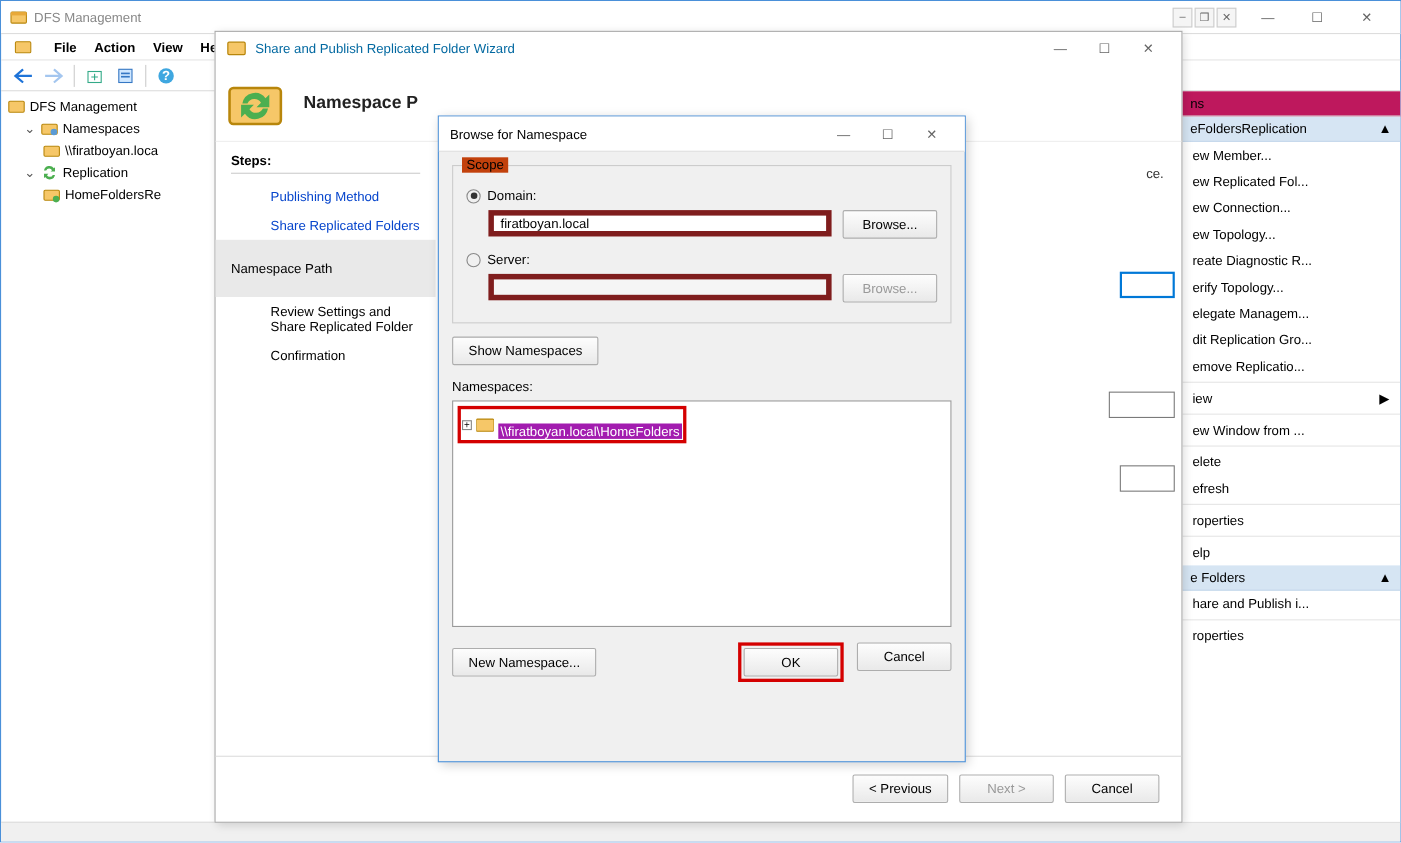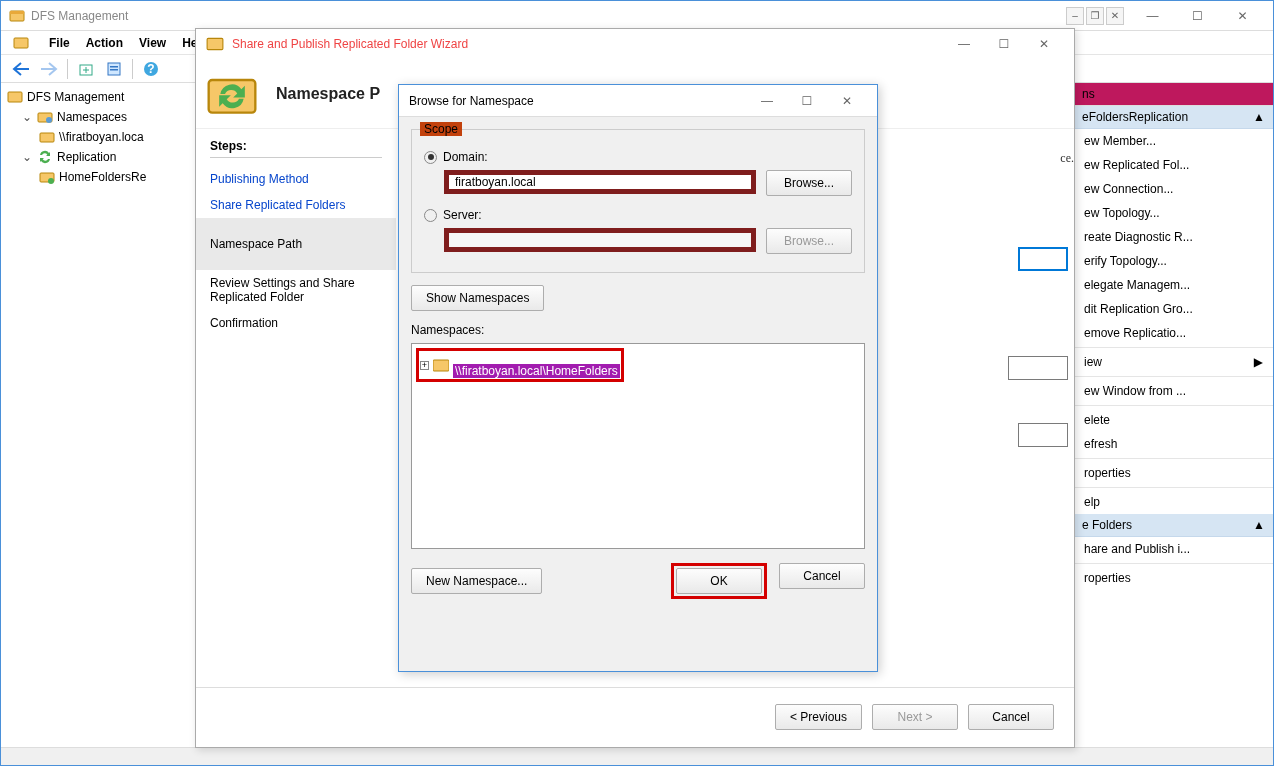--- a/index.html
+++ b/index.html
@@ -39,40 +39,40 @@
 .action-item { padding: 5px 10px; white-space: nowrap; overflow: hidden; text-overflow: ellipsis; }
 .action-item.has-sub { display: flex; justify-content: space-between; }
 .actions-scroll { flex: 1; overflow-y: auto; }
 
 .statusbar { height: 18px; border-top: 1px solid #ddd; background: #f0f0f0; }
 
 
 .wizard { position: absolute; left: 195px; top: 28px; width: 880px; height: 720px; background: #fff; border: 1px solid #aaa; box-shadow: 2px 2px 8px rgba(0,0,0,0.15); z-index: 10; }
 .wizard-title { height: 30px; display: flex; align-items: center; padding: 0 10px; }
 .wizard-title-icon { width: 18px; height: 18px; margin-right: 8px; }
-.wizard-title-text { flex: 1; color: #ef4444; }
+.wizard-title-text { flex: 1; color: #0369a1; }
 .wizard-header { height: 70px; display: flex; align-items: center; padding: 0 16px 0 8px; border-bottom: 1px solid #eee; }
 .wizard-big-icon { width: 56px; height: 56px; margin-right: 16px; }
 .wizard-heading { font-size: 16px; font-weight: bold; color: #222; }
 .wizard-body { display: flex; height: calc(100% - 160px); }
 .steps { width: 200px; padding: 10px 14px; }
 .steps-hdr { font-weight: bold; border-bottom: 1px solid #ccc; padding-bottom: 4px; margin-bottom: 8px; }
-.step { padding: 6px 0; color: #0645cc; }
+.step { padding: 6px 0; color: #0645cc; margin-left: 36px; }
 .step.current { background: #e9e9e9; color: #000; margin: 0 -14px; padding: 19px 14px; }
 .step.future { color: #000; }
 .wizard-content { flex: 1; padding: 18px 24px; position: relative; }
 .field-box { position: absolute; border: 1px solid #7a7a7a; height: 24px; background: #fff; }
 .field-box.blue { border: 2px solid #0078d7; }
 .wizard-footer { height: 58px; border-top: 1px solid #ddd; display: flex; justify-content: flex-end; align-items: center; padding: 0 20px; gap: 10px; }
 .btn { min-width: 86px; height: 26px; background: linear-gradient(#fdfdfd,#e9e9e9); border: 1px solid #adadad; border-radius: 2px; padding: 0 14px; display: inline-flex; align-items: center; justify-content: center; }
 .btn:disabled, .btn.disabled { color: #999; }
 .hint { color: #333; position: absolute; }
 
 
-.dialog { position: absolute; left: 398px; top: 84px; width: 480px; height: 588px; background: #f0f0f0; border: 1px solid #4a90d9; z-index: 20; box-shadow: 2px 2px 10px rgba(0,0,0,0.2); }
+.dialog { position: absolute; left: 398px; top: 105px; width: 480px; height: 588px; background: #f0f0f0; border: 1px solid #4a90d9; z-index: 20; box-shadow: 2px 2px 10px rgba(0,0,0,0.2); }
 .dlg-title { height: 32px; background: #fff; display: flex; align-items: center; padding: 0 10px; border-bottom: 1px solid #ddd; }
 .dlg-title-text { flex: 1; }
 .groupbox { border: 1px solid #ccc; margin: 12px; padding: 14px 12px 16px; position: relative; background: #f0f0f0; }
 .groupbox-title { position: absolute; top: -8px; left: 8px; background: #c2410c; padding: 0 4px; }
 .radio-row { display: flex; align-items: center; gap: 6px; margin: 6px 0; }
 .radio { width: 13px; height: 13px; border: 1px solid #888; border-radius: 50%; display: inline-flex; align-items: center; justify-content: center; }
 .radio.checked::after { content: ""; width: 6px; height: 6px; background: #333; border-radius: 50%; }
 .text-input { height: 24px; border: 5px solid #7f1d1d; background: #fff; padding: 0 6px; display: inline-flex; align-items: center; }
 .text-input.disabled { background: #f5f5f5; color: #999; }
 .ns-list { border: 1px solid #999; background: #fff; height: 206px; margin: 4px 12px 0; padding: 4px; overflow: auto; }
@@ -256,21 +256,21 @@
   <div class="wizard-body">
     <div class="steps">
       <div class="steps-hdr">Steps:</div>
       <div class="step">Publishing Method</div>
       <div class="step">Share Replicated Folders</div>
       <div class="step current">Namespace Path</div>
       <div class="step future">Review Settings and Share Replicated Folder</div>
       <div class="step future">Confirmation</div>
     </div>
     <div class="wizard-content">
-      <span class="hint" style="right:0; top:22px;font-family:Liberation Serif, serif;">ce.</span>
+      <span class="hint" style="right:16px; top:22px;">ce.</span>
       <div class="field-box blue" style="right:6px; top:118px; width:50px"></div>
       <div class="field-box" style="right:6px; top:227px; width:60px"></div>
       <div class="field-box" style="right:6px; top:294px; width:50px"></div>
     </div>
   </div>
   <div class="wizard-footer">
     <button class="btn">&lt; Previous</button>
     <button class="btn disabled">Next &gt;</button>
     <button class="btn">Cancel</button>
   </div>

